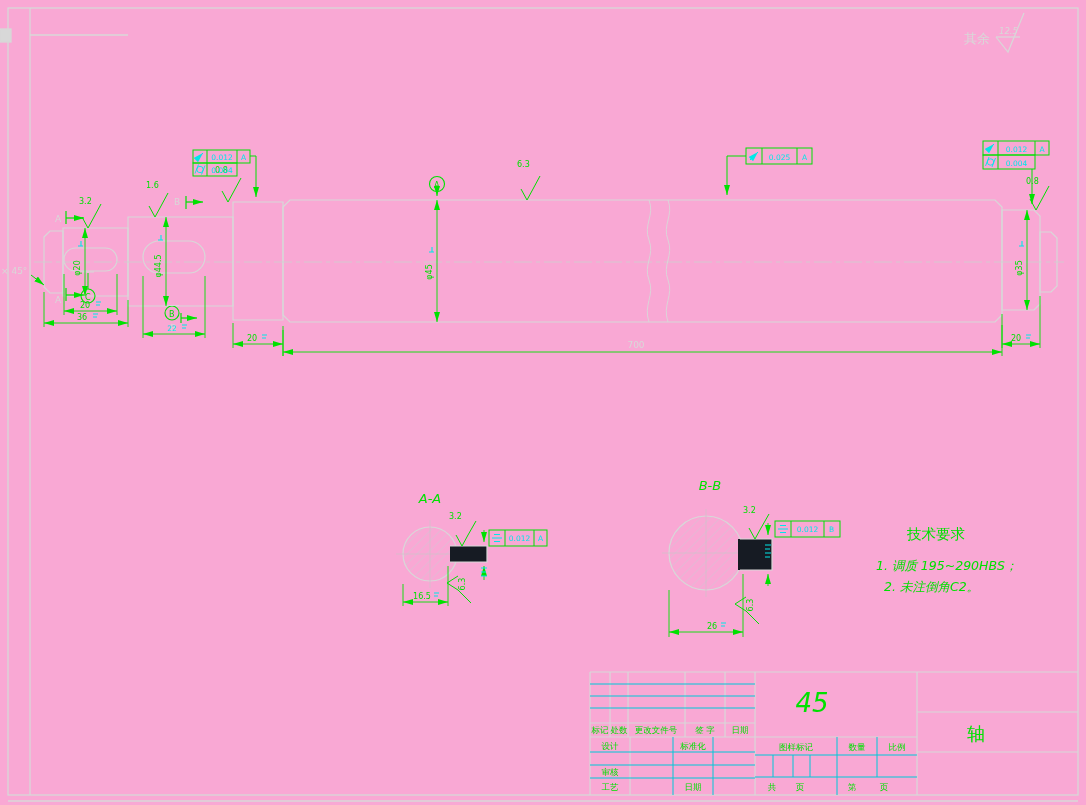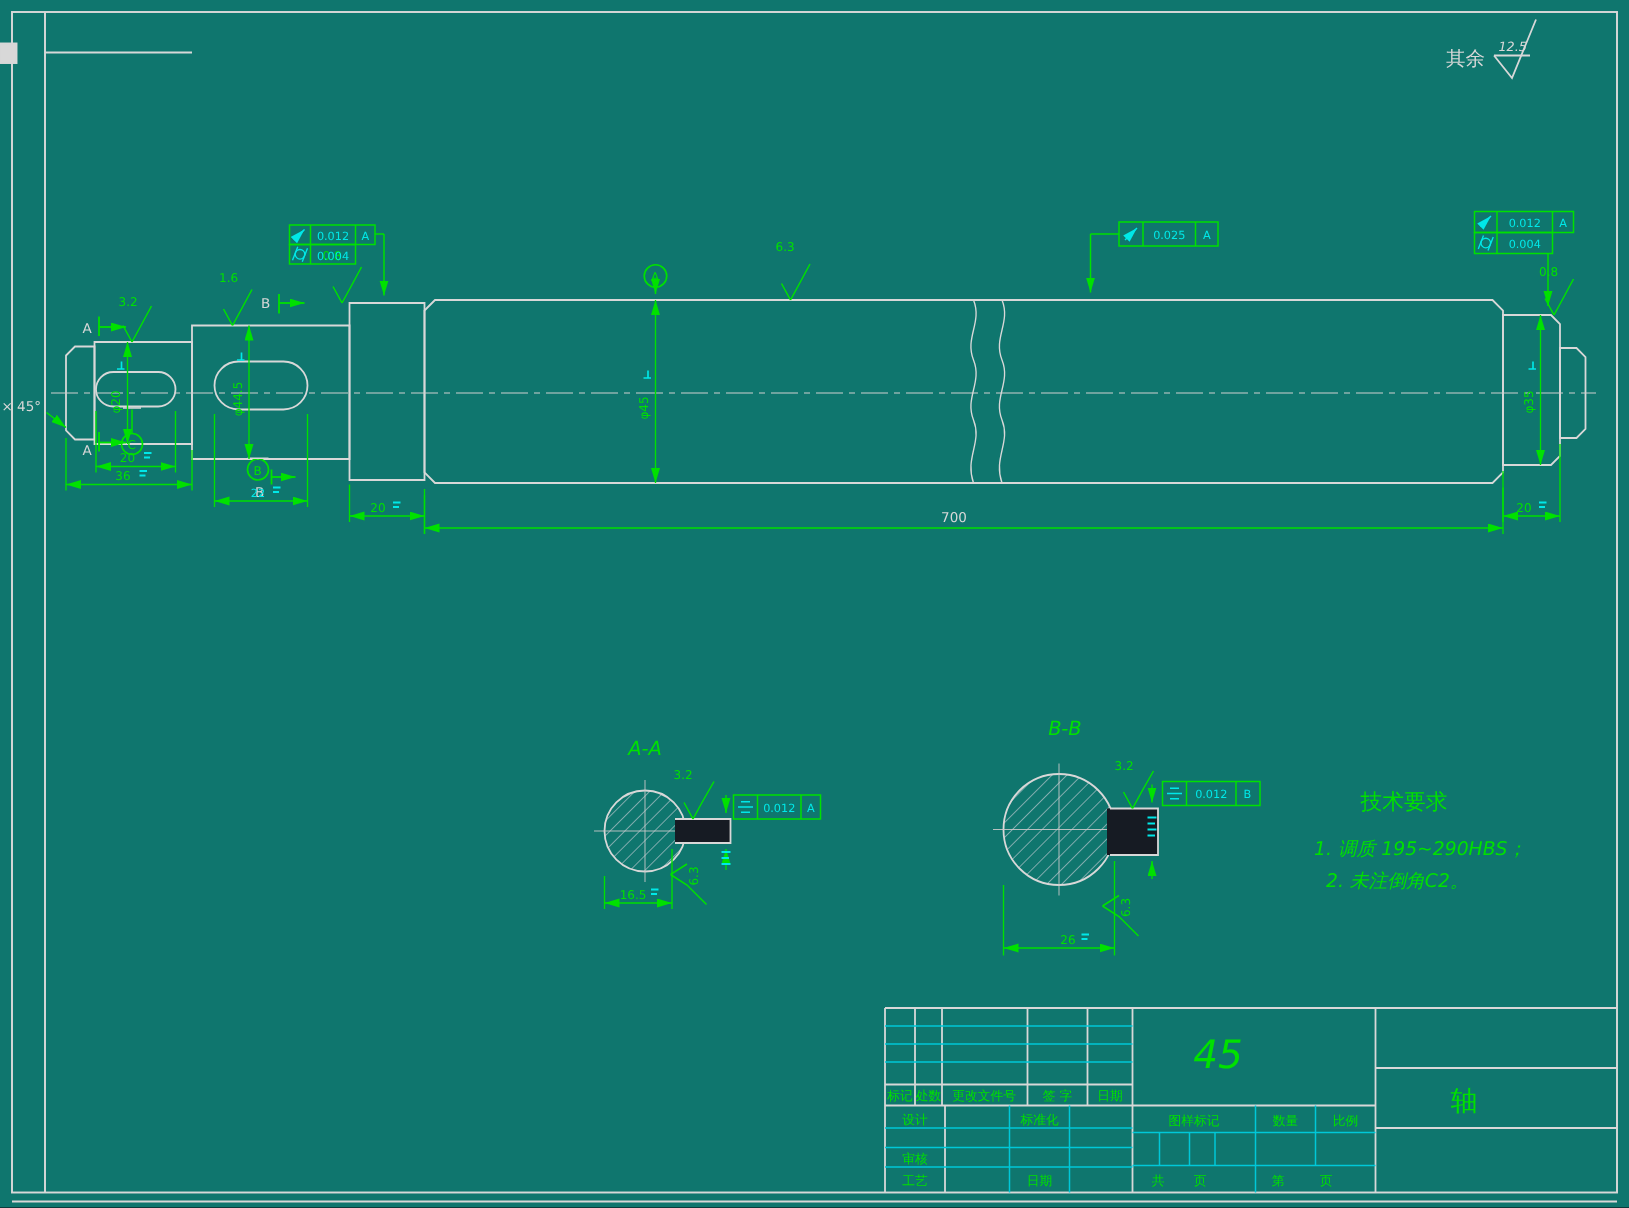--- a/index.html
+++ b/index.html
@@ -1,16 +1,16 @@
 <!DOCTYPE html>
 <html><head>
 <meta charset="utf-8">
 <style>
   html,body{margin:0;padding:0;background:#0d1016;}
-  .canvas-wrap{width:1086px;height:805px;position:relative;background:#0f766e;overflow:hidden;
+  .canvas-wrap{width:1086px;height:805px;position:relative;background:#f9a8d4;overflow:hidden;
     font-family:"DejaVu Sans", sans-serif;}
   svg text{font-family:"DejaVu Sans", sans-serif;}
   .dimtxt{fill:#00e100;font-size:8px;}
   .toltxt{fill:#00e8e8;font-size:7.5px;}
   .whitetxt{fill:#d8d8d8;}
   .cjk{fill:#00e100;}
 </style>
 </head>
 <body>
 

